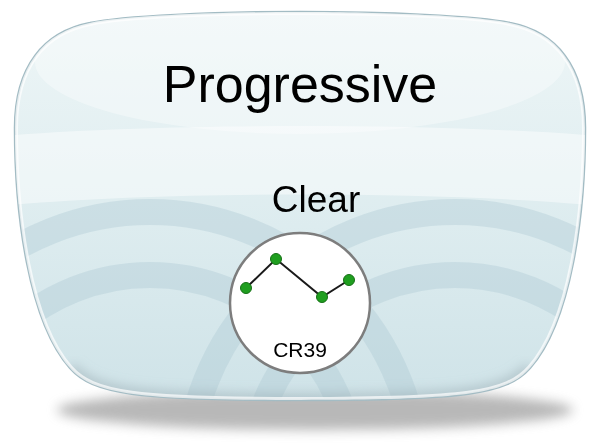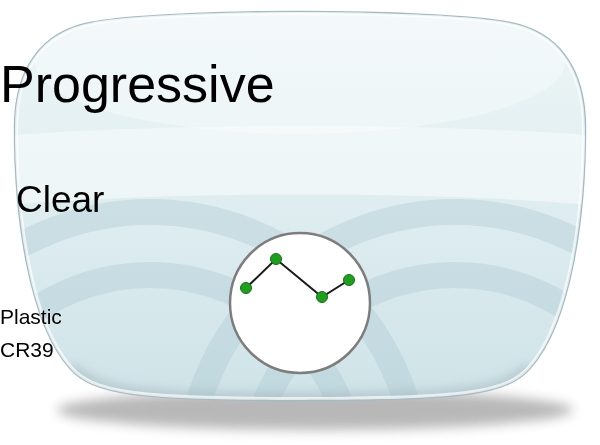--- a/index.html
+++ b/index.html
@@ -16,20 +16,21 @@
   }
   .stage svg {
     position: absolute;
     left: 0;
     top: 0;
   }
   .overlay {
     position: absolute;
     left: 0;
     width: 100%;
+    text-align: center;
     color: #000000;
     pointer-events: none;
     line-height: 1;
     white-space: nowrap;
   }
   .title-line { font-size: 52px; }
   .tint-line  { font-size: 37px; padding-left: 16px; }
   .badge-line { font-size: 21px; }
 </style>
 </head>
@@ -81,16 +82,15 @@
         <circle cx="246" cy="288" r="5.5" fill="#1f9e1f" stroke="#157015" stroke-width="1"></circle>
         <circle cx="276" cy="259" r="5.5" fill="#1f9e1f" stroke="#157015" stroke-width="1"></circle>
         <circle cx="322" cy="297" r="5.5" fill="#1f9e1f" stroke="#157015" stroke-width="1"></circle>
         <circle cx="349" cy="280" r="5.5" fill="#1f9e1f" stroke="#157015" stroke-width="1"></circle>
       </g>
     </g>
   </svg>
 
   <div class="overlay title-line" style="top:58px">Progressive</div>
   <div class="overlay tint-line" style="top:181px">Clear</div>
-  <div class="overlay badge-line" style="top:306px">Plastic</div>
   <div class="overlay badge-line" style="top:339px">CR39</div>
 
 </div>
 
 </body></html>

